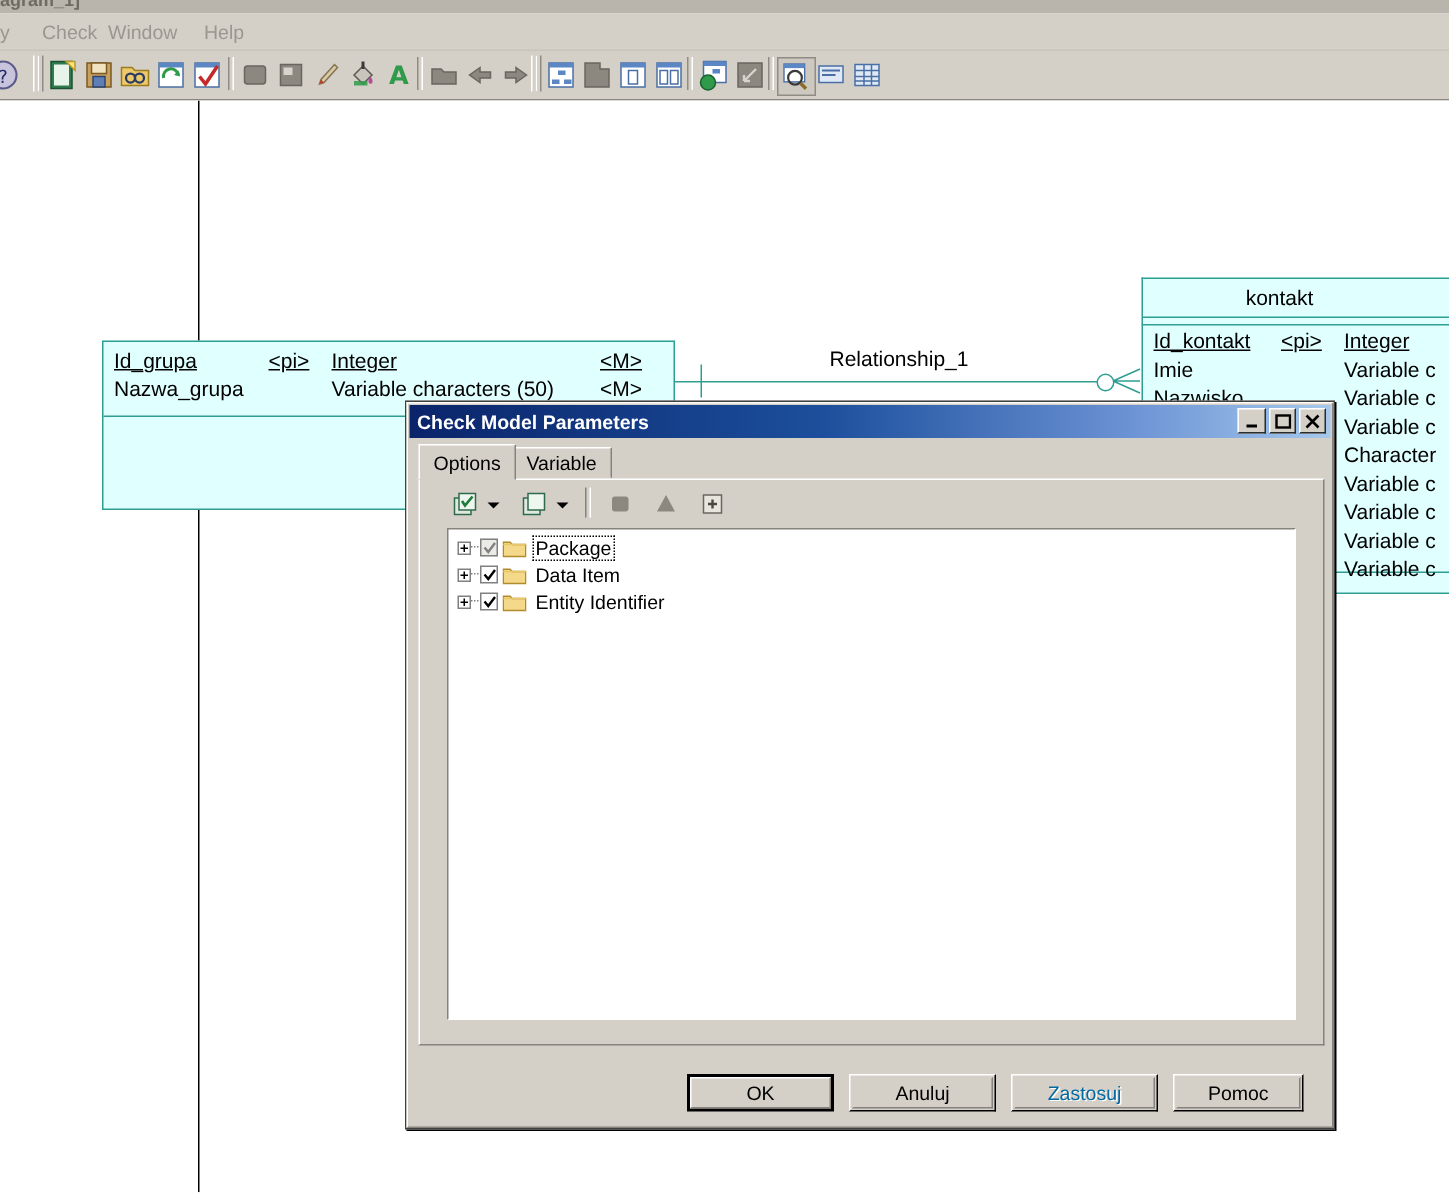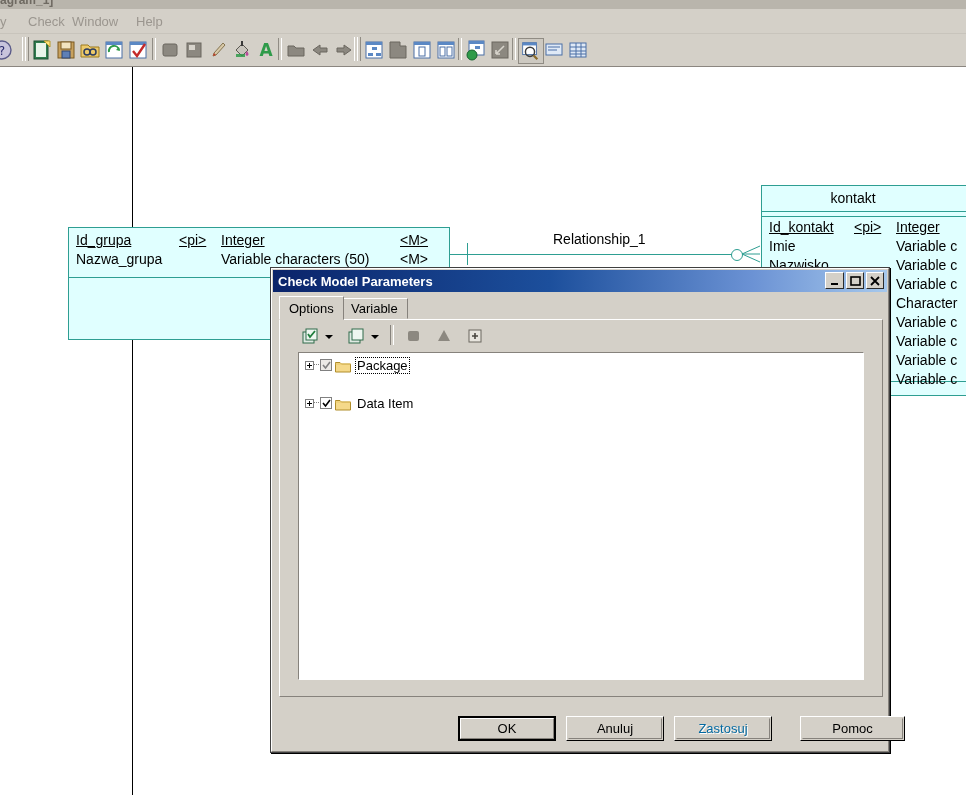--- a/index.html
+++ b/index.html
@@ -220,21 +220,20 @@
     position: absolute;
     background: #ffffff;
     border: 1px solid; border-color: #86827c #ffffff #ffffff #86827c;
     box-sizing: border-box;
     overflow: hidden;
   }
   .tree-row {
     position: relative; height: 18px;
     display: flex; align-items: center;
     padding-left: 6px;
-    margin-top: 20px;
   }
   .expander {
     width: 9px; height: 9px; box-sizing: border-box;
     border: 1px solid #808080; background: #ffffff;
     position: relative; flex: 0 0 auto;
   }
   .expander::before, .expander::after {
     content: ""; position: absolute; background: #000;
   }
   .expander::before { left: 1px; top: 3px; width: 5px; height: 1px; }
@@ -638,36 +637,52 @@
             <svg width="16" height="13" viewBox="0 0 16 13">
               <path d="M0.5 2.5 L5 2.5 L6.5 4 L15.5 4 L15.5 12 L0.5 12 Z" fill="#f5d98a" stroke="#b08d2a"></path>
               <path d="M0.5 4 L15.5 4" stroke="#e8c86a"></path>
             </svg>
           </span>
           <span class="tree-label">Data Item</span>
         </div>
 
 
 
+        <div class="tree-row">
+          <span class="expander"></span>
+          <span class="dots"></span>
+          <span class="cbox">
+            <svg width="9" height="9" viewBox="0 0 9 9">
+                <path d="M1 4 L3.5 7 L8 1" stroke="#000" stroke-width="1.6" fill="none"></path>
+              </svg>
+          </span>
+          <span class="folder">
+            <svg width="16" height="13" viewBox="0 0 16 13">
+              <path d="M0.5 2.5 L5 2.5 L6.5 4 L15.5 4 L15.5 12 L0.5 12 Z" fill="#f5d98a" stroke="#b08d2a"></path>
+              <path d="M0.5 4 L15.5 4" stroke="#e8c86a"></path>
+            </svg>
+          </span>
+          <span class="tree-label">Entity Identifier</span>
+        </div>
 
 
       </div>
     </div>
 
     <div class="dbtn default" style="left:187px; top:448px; width:98px;">
       <span class="inner2"></span>
       <span class="lbl">OK</span>
     </div>
     <div class="dbtn" style="left:295px; top:448px; width:98px;">
       <span class="inner"></span>
       <span class="lbl">Anuluj</span>
     </div>
     <div class="dbtn disabled" style="left:403px; top:448px; width:98px;">
       <span class="inner"></span>
       <span class="lbl">Zastosuj</span>
     </div>
-    <div class="dbtn" style="left:511px; top:448px; width:105px;margin-left:18px;">
+    <div class="dbtn" style="left:511px; top:448px; width:87px;">
       <span class="inner"></span>
       <span class="lbl">Pomoc</span>
     </div>
 
   </div>
 </div>
 
 </body></html>

